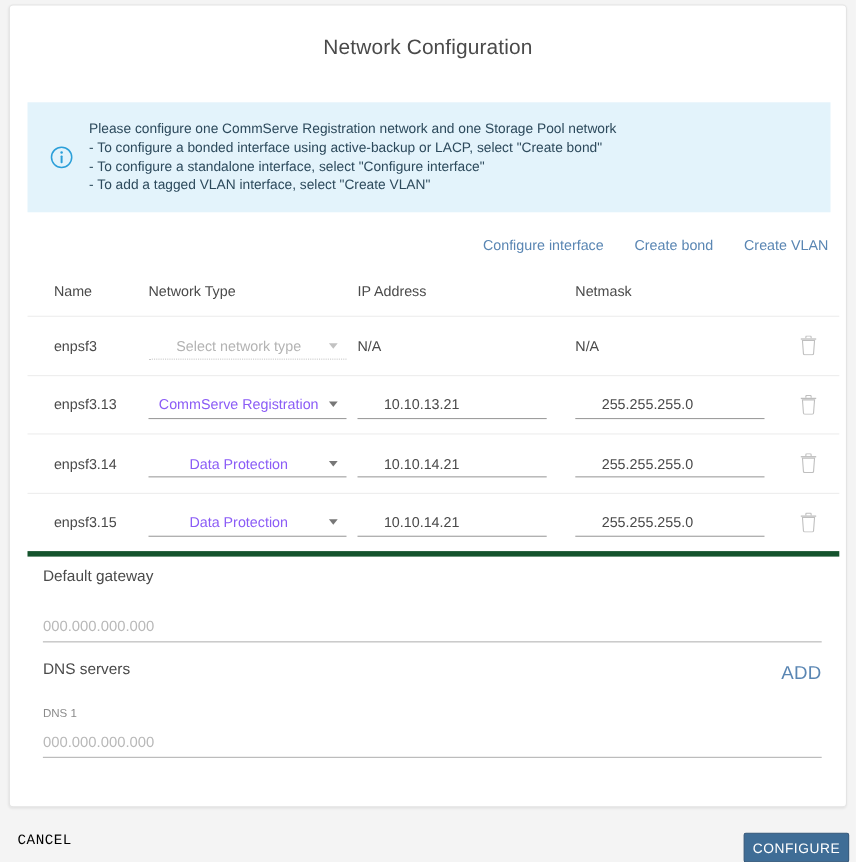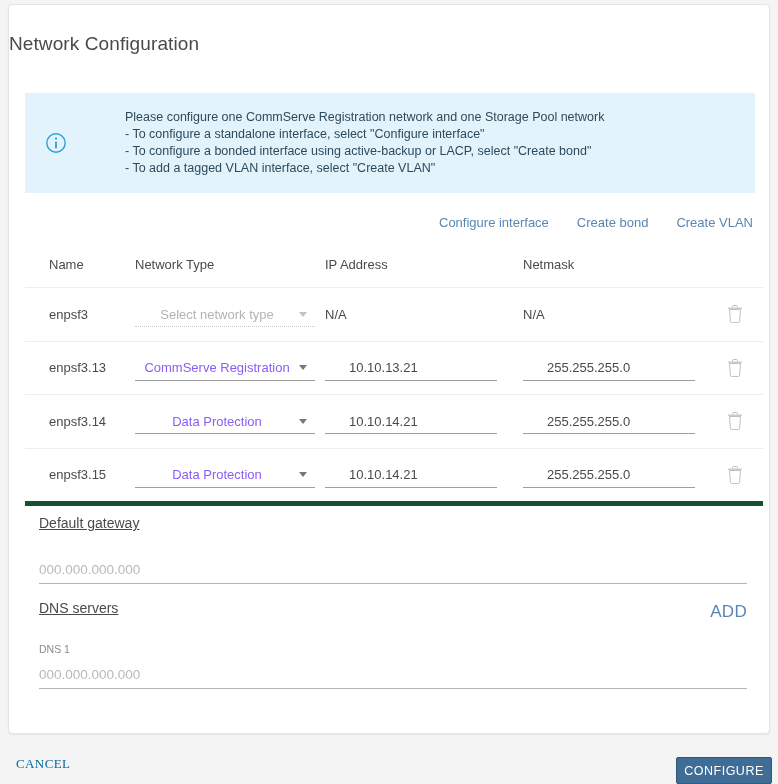--- a/index.html
+++ b/index.html
@@ -29,38 +29,38 @@
     box-sizing: border-box;
     box-shadow: 0 1px 2px rgba(0,0,0,0.06);
     overflow: hidden;
   }
 
   .dialog-title {
     position: absolute;
     left: 0;
     top: 28px;
     width: 100%;
+    text-align: center;
     font-size: 19px;
     color: #4a4a4a;
     font-weight: 400;
     letter-spacing: 0.1px;
   }
 
   
   .info-banner {
     position: absolute;
     left: 16px;
     top: 88px;
     width: 730px;
     height: 100px;
     background: #e3f3fb;
     box-sizing: border-box;
     display: flex;
     align-items: center;
-    gap: 44px;
   }
   .info-icon {
     width: 22px;
     height: 22px;
     margin-left: 20px;
     margin-right: 14px;
     flex: 0 0 auto;
   }
   .info-lines {
     font-size: 12.5px;
@@ -197,21 +197,20 @@
 
   
   .field-block {
     position: absolute;
     left: 30px;
     width: 708px;
   }
   .block-label {
     font-size: 14px;
     color: #4a4a4a;
-    text-decoration: underline;
   }
   .wide-input {
     position: relative;
     width: 708px;
     height: 26px;
     display: flex;
     align-items: center;
   }
   .wide-input input {
     border: none;
@@ -251,27 +250,27 @@
     left: 0;
     top: 744px;
     width: 778px;
     height: 40px;
   }
   .cancel-btn {
     position: absolute;
     left: 12px;
     top: 6px;
     font-size: 13px;
-    color: #0369a1;
+    color: #000000;
     letter-spacing: 0.4px;
     cursor: pointer;
     padding: 6px 4px;
     background: none;
     border: none;
-    font-family: Liberation Serif, serif;
+    font-family: Liberation Mono, monospace;
   }
   .configure-btn {
     position: absolute;
     left: 676px;
     top: 757px;
     width: 96px;
     height: 27px;
     background: #3f6d96;
     border: 1px solid #35587a;
     color: #ffffff;
@@ -292,22 +291,22 @@
     <div class="dialog-title">Network Configuration</div>
 
     <div class="info-banner">
       <svg class="info-icon" viewBox="0 0 22 22">
         <circle cx="11" cy="11" r="9.2" fill="none" stroke="#2b9fd9" stroke-width="1.4"></circle>
         <circle cx="11" cy="6.6" r="1.15" fill="#2b9fd9"></circle>
         <rect x="10.1" y="9.4" width="1.8" height="7" rx="0.7" fill="#2b9fd9"></rect>
       </svg>
       <div class="info-lines">
         <div class="lead">Please configure one CommServe Registration network and one Storage Pool network</div>
+        <div>- To configure a bonded interface using active-backup or LACP, select "Create bond"</div>
         <div>- To configure a standalone interface, select "Configure interface"</div>
-        <div>- To configure a bonded interface using active-backup or LACP, select "Create bond"</div>
         <div>- To add a tagged VLAN interface, select "Create VLAN"</div>
       </div>
     </div>
 
     <div class="action-links">
       <span class="action-link">Configure interface</span>
       <span class="action-link">Create bond</span>
       <span class="action-link">Create VLAN</span>
     </div>
 

